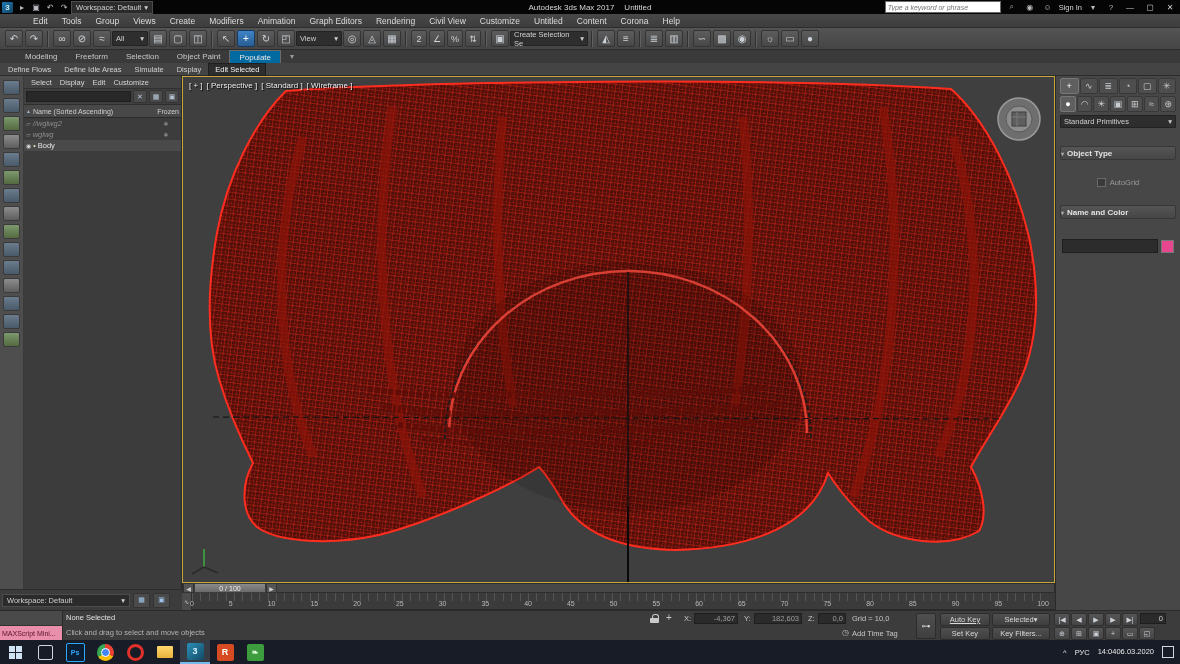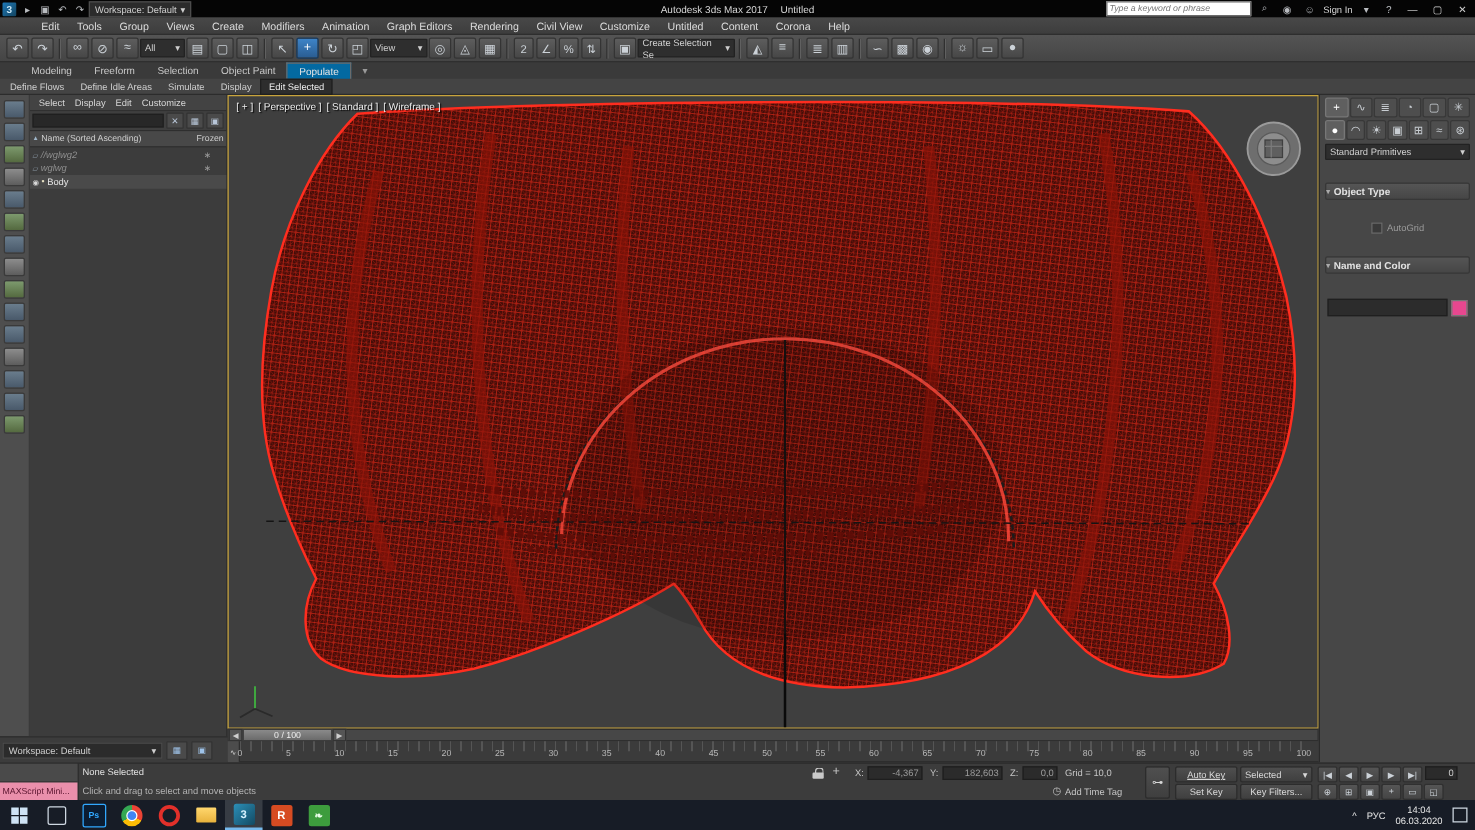--- a/index.html
+++ b/index.html
@@ -93,21 +93,21 @@
   .lockic:before{content:"";position:absolute;left:2px;top:0;width:5px;height:4px;border:1px solid #c9c9c9;border-bottom:none;border-radius:3px 3px 0 0;}
   .lockic:after{content:"";position:absolute;left:0;top:4px;width:9px;height:5px;background:#c9c9c9;border-radius:1px;}
   
   #taskbar{left:0;top:640px;width:1180px;height:24px;background:#171c26;display:flex;align-items:center;box-sizing:border-box;}
   .tkslot{width:30px;height:24px;display:flex;align-items:center;justify-content:center;}
   .winflag{display:grid;grid-template-columns:6px 6px;grid-template-rows:6px 6px;gap:1px;}
   .winflag span{background:#cfe3f5;}
   .appic{width:17px;height:17px;border-radius:2px;display:flex;align-items:center;justify-content:center;font-size:9px;font-weight:bold;}
   .tk-active{background:rgba(255,255,255,.14);border-bottom:2px solid #76b9ed;box-sizing:border-box;}
   #tray{margin-left:auto;display:flex;align-items:center;gap:8px;padding-right:6px;color:#e8e8e8;font-size:7.5px;}
-  #clock{display:flex;flex-direction:column;align-items:center;line-height:1.25;}
+  #clock{display:flex;flex-direction:row;align-items:center;line-height:1.25;}
 </style>
 </head>
 <body>
 
 <div id="app">
 
   <div id="titlebar" class="abs">
     <span class="logo3">3</span>
     <span class="tbi">▸</span>
     <span class="tbi">▣</span>
@@ -455,21 +455,21 @@
     <input class="abs st-input" style="left: 754px; top: 2px; width: 48px;" value="182,603">
     <span class="abs st-lbl" style="left:808px;top:3px;">Z:</span>
     <input class="abs st-input" style="left: 818px; top: 2px; width: 28px;" value="0,0">
     <span class="abs st-lbl" style="left:852px;top:3px;">Grid = 10,0</span>
 
     <span class="abs" style="left:842px;top:17px;font-size:8px;color:#bdbdbd;">◷</span>
     <span class="abs st-lbl" style="left:852px;top:18px;">Add Time Tag</span>
 
     <span class="abs kbtn" style="left:916px;top:2px;width:20px;height:26px;font-size:9px;">⊶</span>
     <span class="abs kbtn" style="left:940px;top:2px;width:50px;text-decoration:underline;">Auto Key</span>
-    <span class="abs kbtn" style="left:992px;top:2px;width:58px;justify-content:space-between;padding:0 3px;">
+    <span class="abs kbtn" style="left:992px;top:2px;width:58px;padding:0 3px;">
       <span>Selected</span>
       <span>▾</span>
     </span>
     <span class="abs kbtn" style="left:940px;top:16px;width:50px;">Set Key</span>
     <span class="abs kbtn" style="left:992px;top:16px;width:58px;">Key Filters...</span>
 
     <span class="abs navb" style="left:1054px;top:2px;">|◀</span>
     <span class="abs navb" style="left:1071px;top:2px;">◀</span>
     <span class="abs navb" style="left:1088px;top:2px;">▶</span>
     <span class="abs navb" style="left:1105px;top:2px;">▶</span>

